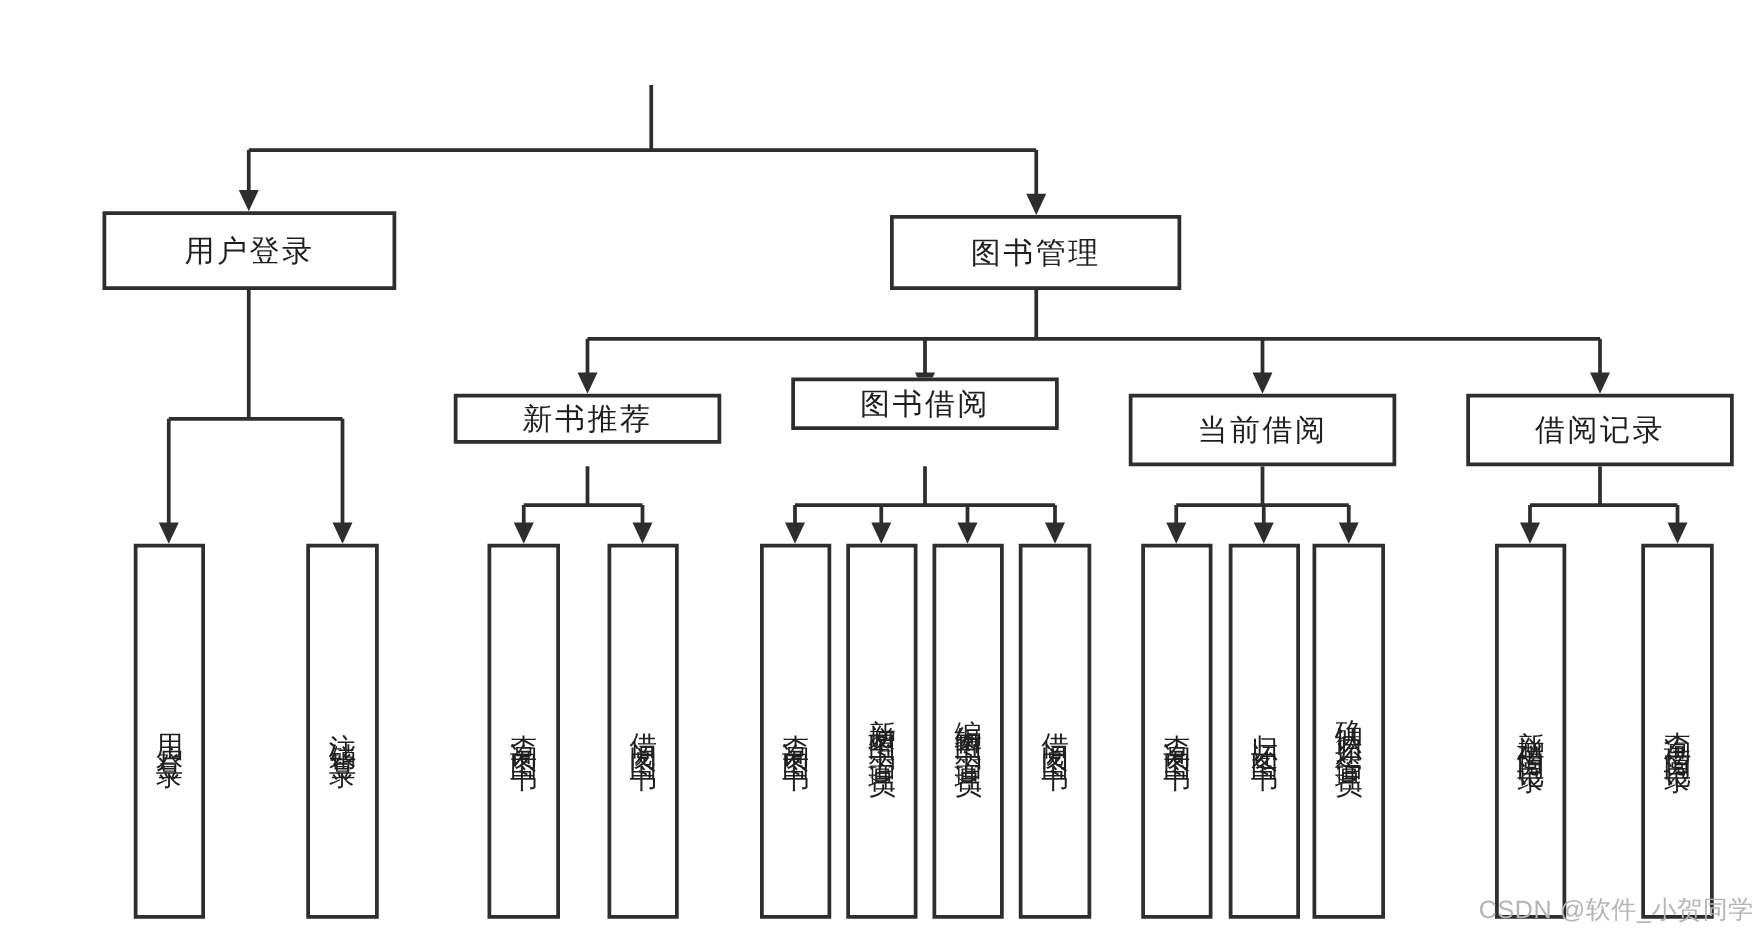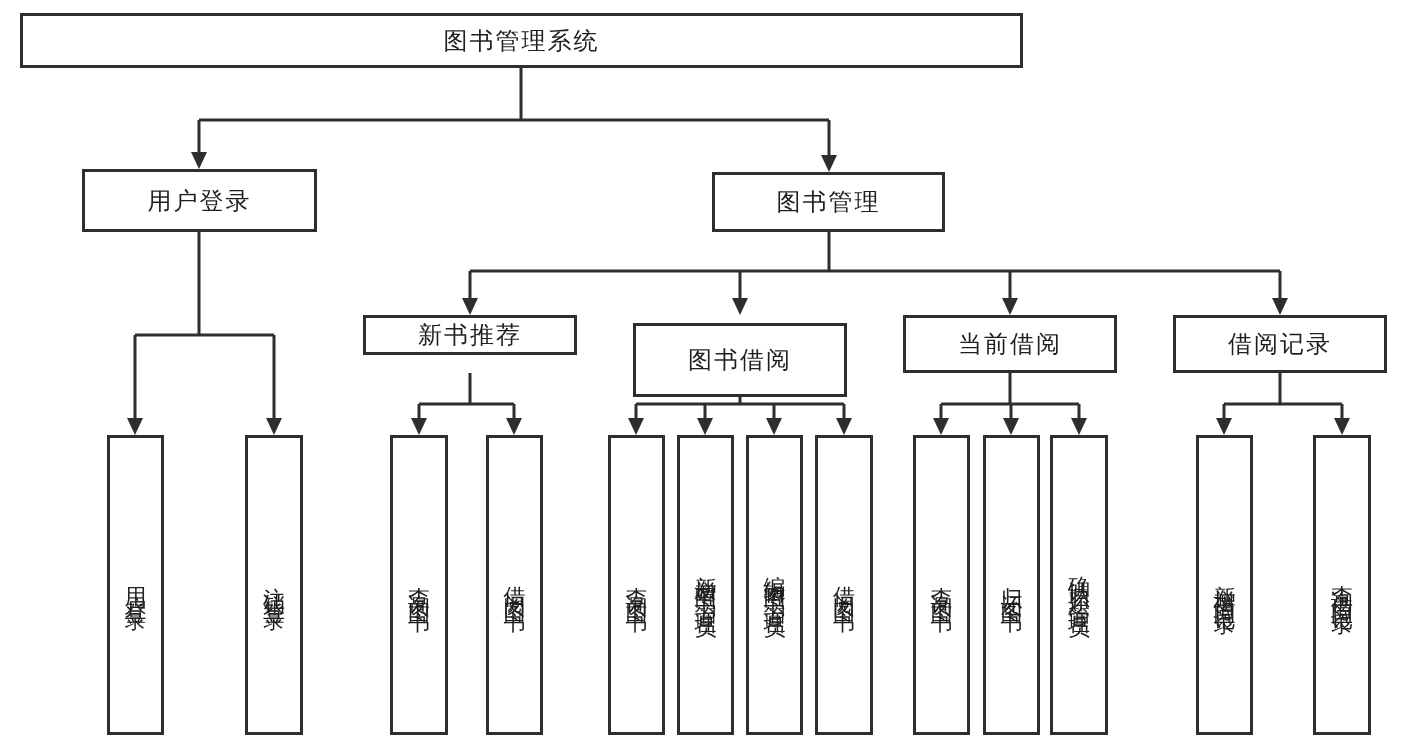--- a/index.html
+++ b/index.html
@@ -112,35 +112,32 @@
       <path class="tri" d="M1003 418 H1019 L1011 435 Z"></path>
       <path class="tri" d="M1071 418 H1087 L1079 435 Z"></path>
     </g>
     <g>
       <path class="ln" d="M1280 373 V404 M1224 404 H1342 M1224 404 V419 M1342 404 V419"></path>
       <path class="tri" d="M1216 418 H1232 L1224 435 Z"></path>
       <path class="tri" d="M1334 418 H1350 L1342 435 Z"></path>
     </g>
   </svg>
 
-  <div class="box h" style="left:20px;top:13px;width:1003px;height:55px">
-    <span>图书管理系统</span>
-  </div>
 
   <div class="box h" style="left:82px;top:169px;width:235px;height:63px">
     <span>用户登录</span>
   </div>
   <div class="box h" style="left:712px;top:172px;width:233px;height:60px">
     <span>图书管理</span>
   </div>
 
   <div class="box h" style="left:363px;top:315px;width:214px;height:40px">
     <span>新书推荐</span>
   </div>
-  <div class="box h" style="left:633px;top:323px;width:214px;height:74px">
+  <div class="box h" style="left:633px;top:302px;width:214px;height:42px">
     <span>图书借阅</span>
   </div>
   <div class="box h" style="left:1173px;top:315px;width:214px;height:58px">
     <span>借阅记录</span>
   </div>
   <div class="box h" style="left:903px;top:315px;width:214px;height:58px">
     <span>当前借阅</span>
   </div>
 
   <div class="box leaf" style="left:107px;top:435px;width:57px;height:300px">
@@ -180,14 +177,15 @@
     <span>确认归还（管理员）</span>
   </div>
 
   <div class="box leaf long" style="left:1196px;top:435px;width:57px;height:300px">
     <span>新增借阅记录</span>
   </div>
   <div class="box leaf long" style="left:1313px;top:435px;width:58px;height:300px">
     <span>查询借阅记录</span>
   </div>
 
+  <div class="watermark">CSDN @软件_小贺同学</div>
 
 </div>
 
 </body></html>

